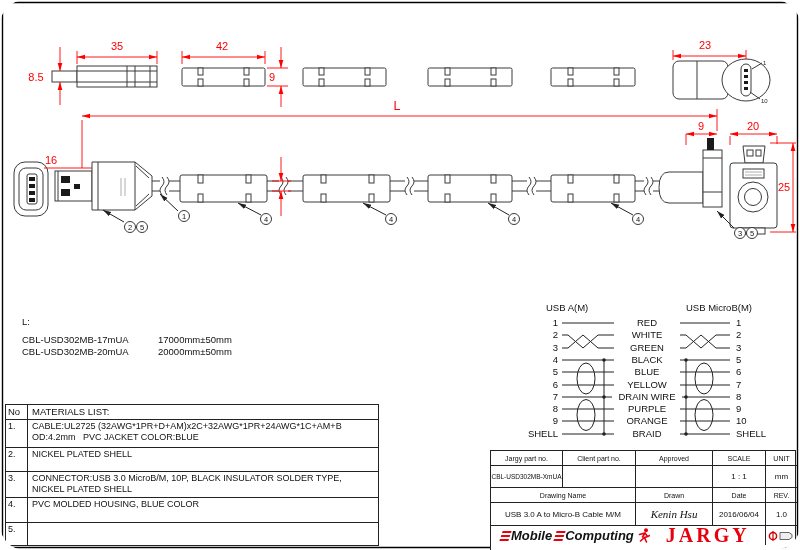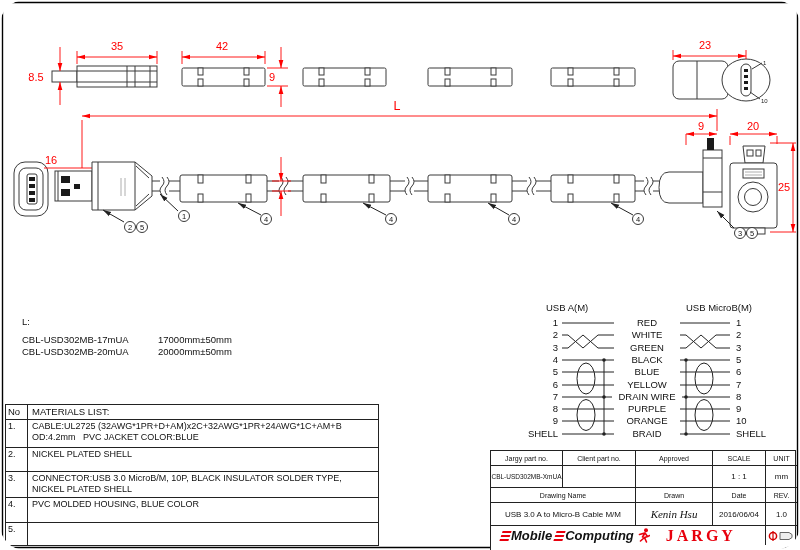--- a/index.html
+++ b/index.html
@@ -40,21 +40,21 @@
        display:flex;align-items:center;justify-content:center;font-size:7px;color:#111;
        text-align:center;box-sizing:border-box;overflow:hidden;}
   .v8{font-size:8px;}
   .v65{font-size:6.5px;}
   .script{font-family:Liberation Serif, serif;font-style:italic;font-size:11px;}
   .tb-logo{position:absolute;left:0;top:75px;width:275px;height:19px;border-right:1px solid #222;
            display:flex;align-items:center;padding-left:10px;box-sizing:border-box;}
   .speed{display:inline-block;width:9px;height:10px;margin-right:1px;transform:skewX(-18deg);
          background:repeating-linear-gradient(#e8000d 0 2px,transparent 2px 4px);}
   .m-word{font-style:italic;font-weight:bold;font-size:13px;color:#111;margin-right:3px;}
-  .jargy{font-family:"Liberation Serif",serif;font-weight:bold;font-size:16px;color:#e8000d;
+  .jargy{font-family:"Liberation Serif",serif;font-weight:bold;font-size:20px;color:#e8000d;
          letter-spacing:3px;margin-left:16px;}
   .tb-icon{position:absolute;left:275px;top:75px;width:30px;height:19px;
            display:flex;align-items:center;justify-content:center;}
 </style>
 </head>
 <body>
 
 <div class="sheet">
 
 <svg class="draw" width="800" height="550" viewBox="0 0 800 550">

